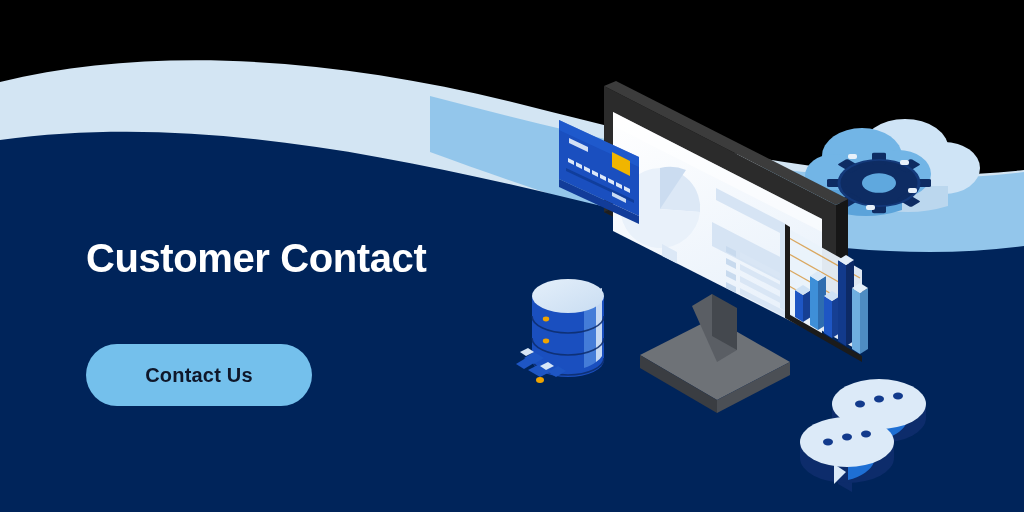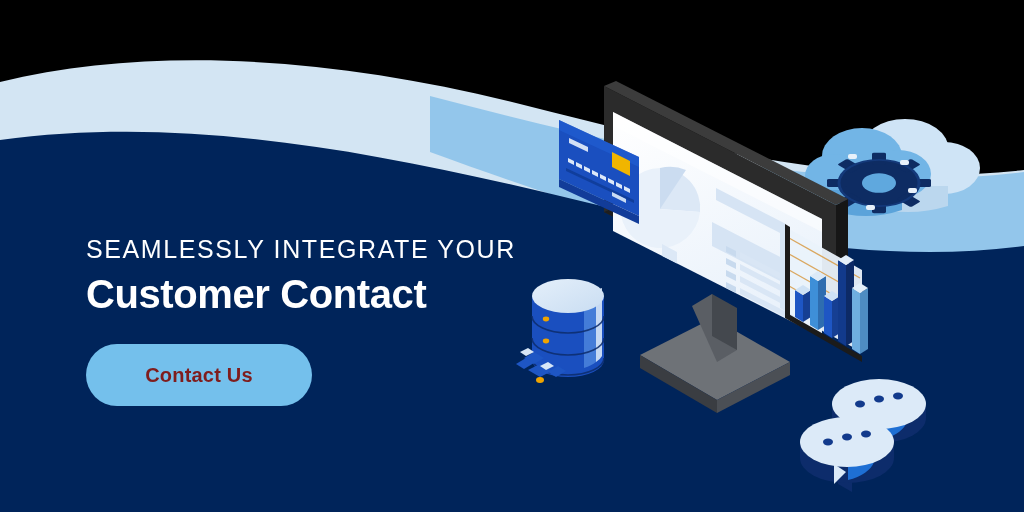--- a/index.html
+++ b/index.html
@@ -14,21 +14,21 @@
   #eyebrow{
     color:#ffffff;font-size:25px;letter-spacing:1.6px;font-weight:400;
     line-height:1.1;white-space:nowrap;margin:0 0 8px 0;
   }
   #headline{
     color:#ffffff;font-size:40px;font-weight:700;letter-spacing:-0.4px;
     line-height:1.12;margin:0;white-space:nowrap;
   }
   #cta{
     position:absolute;left:86px;top:344px;width:226px;height:62px;
-    border:0;border-radius:31px;background:#74C0EC;color:#7f1d1d;
+    border:0;border-radius:31px;background:#74C0EC;color:#0f172a;
     font-family:"Liberation Sans","DejaVu Sans",sans-serif;
     font-size:20px;font-weight:700;letter-spacing:0.2px;cursor:pointer;
     z-index:40;display:flex;align-items:center;justify-content:center;
   }
 </style>
 </head>
 <body>
 
 <div id="banner">
 
@@ -297,19 +297,18 @@
           <ellipse cx="847" cy="437" rx="5" ry="3.4"></ellipse>
           <ellipse cx="866" cy="434" rx="5" ry="3.4"></ellipse>
         </g>
         <path d="M834,464 L834,484 L846,472 Z" fill="#DCEAF8"></path>
       </g>
     </g>
 
   </svg>
 
   <div id="copy">
-    <p id="eyebrow">SEAMLESSLY INTEGRATE YOUR</p>
     <h1 id="headline">Customer Contact</h1>
   </div>
 
   <button id="cta">Contact Us</button>
 
 </div>
 
 </body></html>

